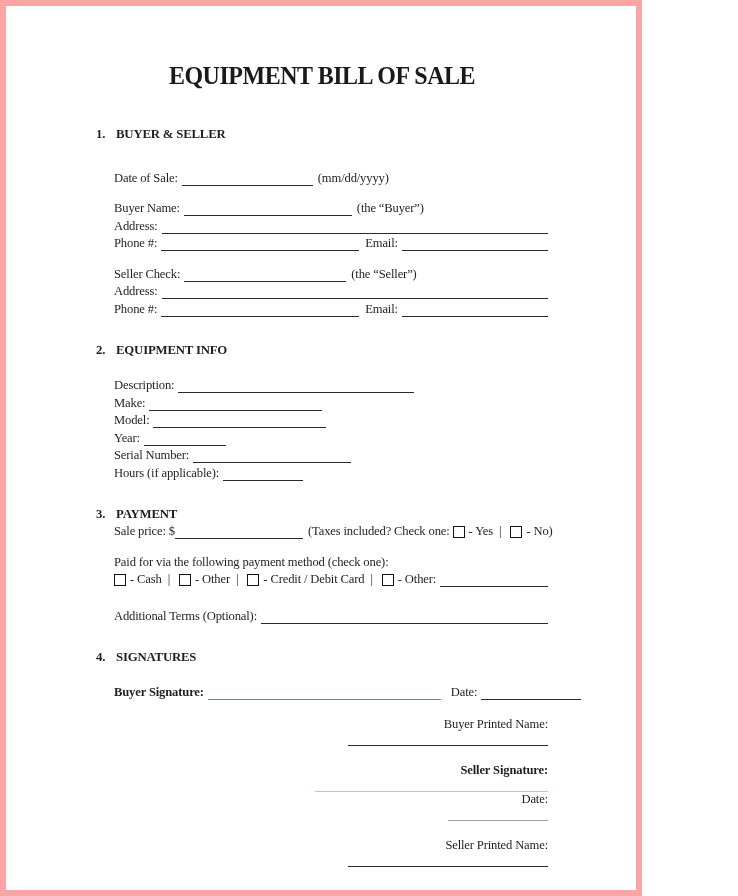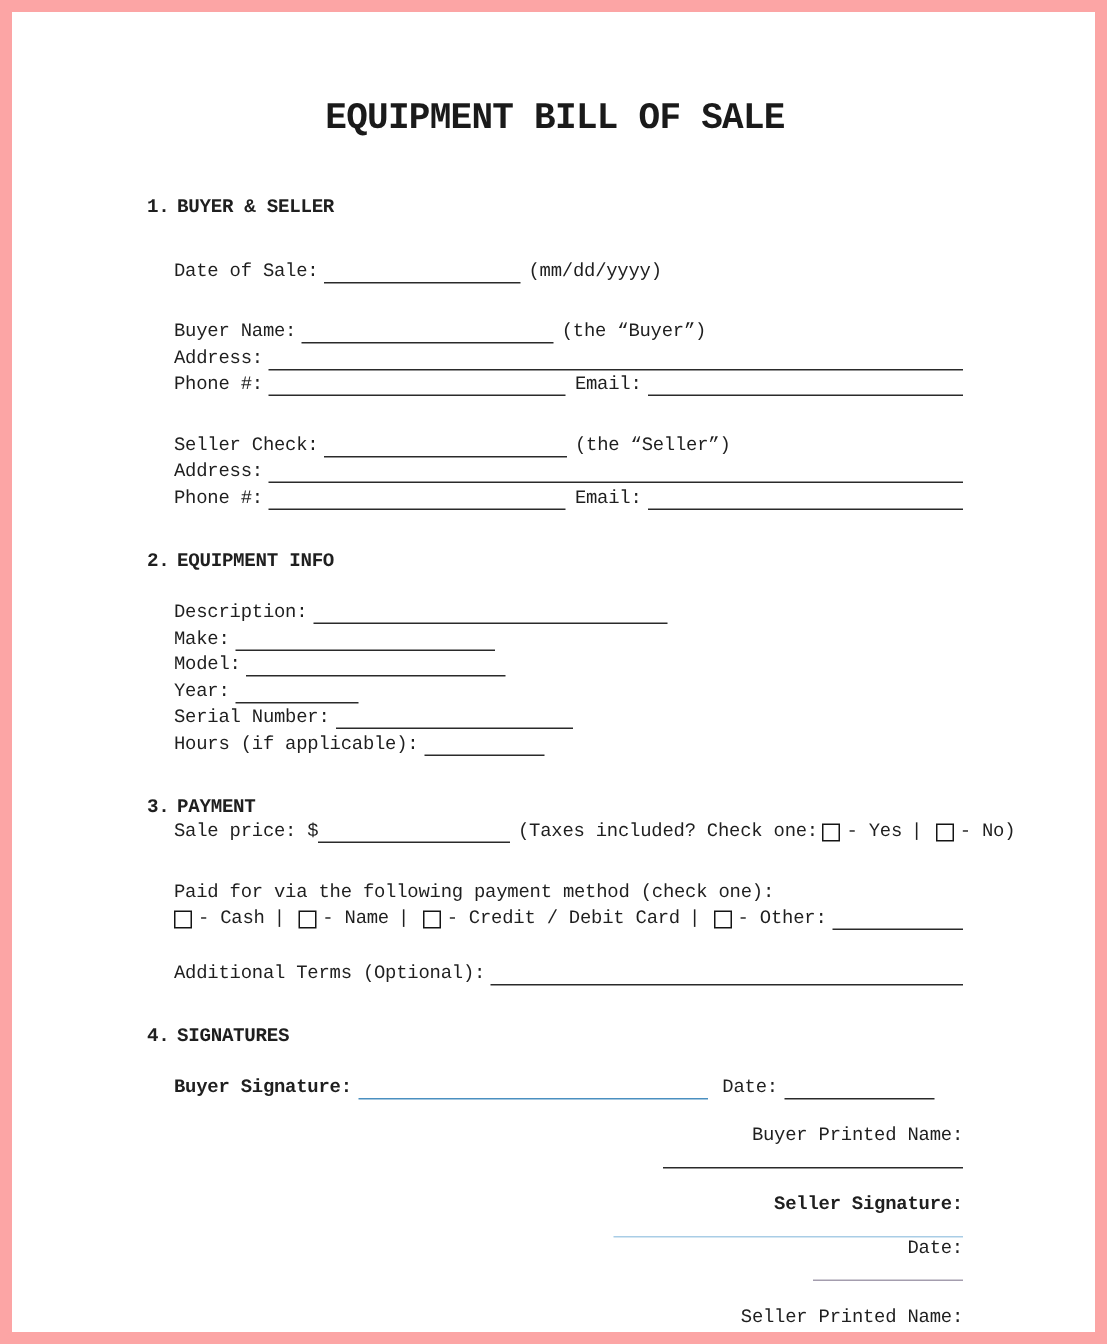--- a/index.html
+++ b/index.html
@@ -1,19 +1,19 @@
 <!DOCTYPE html>
 <html><head>
 <meta charset="utf-8">
 <style>
   html,body{margin:0;padding:0;background:#fff;}
   .frame{
-    width:738px;height:896px;box-sizing:border-box;
-    border:8px solid #fca5a5;background:#fff;overflow:hidden;
-    font-family:Liberation Mono, monospace;color:#1f1f1f;
+    width:642px;height:896px;box-sizing:border-box;
+    border:6px solid #fca5a5;background:#fff;overflow:hidden;
+    font-family:Liberation Serif, serif;color:#1f1f1f;
   }
   .page{padding:56px 88px 0 90px;box-sizing:border-box;}
   .doc-title{
     text-align:center;font-size:25px;font-weight:700;color:#1a1a1a;
     letter-spacing:-0.5px;transform:scaleX(0.96);margin:0;
   }
   .section-heading{
     display:flex;font-weight:700;font-size:12.8px;letter-spacing:-0.2px;
   }
   .section-heading .num{width:20px;flex:0 0 20px;}
@@ -25,21 +25,21 @@
     margin-left:4px;flex:0 0 auto;
   }
   .fld.fill{flex:1 1 auto;}
   .cb{
     width:10px;height:10px;border:1.7px solid #141414;flex:0 0 auto;
     margin:0 4px 1px 3px;background:#fff;
   }
   .sep{margin:0 6px;}
   .mt-s1{margin-top:37px;}
   .mt-row1{margin-top:26px;}
-  .mt-block{margin-top:23px;}
+  .mt-block{margin-top:13px;}
   .mt-sec{margin-top:26px;}
   .mt-in{margin-top:18px;}
   .mt-sig{margin-top:17px;flex-direction:column;}
   .bold{font-weight:700;}
   .blue-line{border-bottom-color:#4a8fc0;}
   .lightblue-line{border-bottom-color:#a9cde6;}
   .gray-line{border-bottom-color:#a49dae;}
   .datecol{margin-left:10px;}
 </style>
 </head>
@@ -145,21 +145,21 @@
       </div>
 
       <div class="row mt-block">
         <span class="lbl">Paid for via the following payment method (check one):</span>
       </div>
       <div class="row">
         <span class="cb" style="margin-left:0;"></span>
         <span class="lbl">- Cash</span>
         <span class="lbl sep">|</span>
         <span class="cb"></span>
-        <span class="lbl">- Name</span>
+        <span class="lbl">- Other</span>
         <span class="lbl sep">|</span>
         <span class="cb"></span>
         <span class="lbl">- Credit / Debit Card</span>
         <span class="lbl sep">|</span>
         <span class="cb"></span>
         <span class="lbl">- Other:</span>
         <span class="fld fill"></span>
       </div>
 
       <div class="row mt-block" style="margin-top:19px;">

